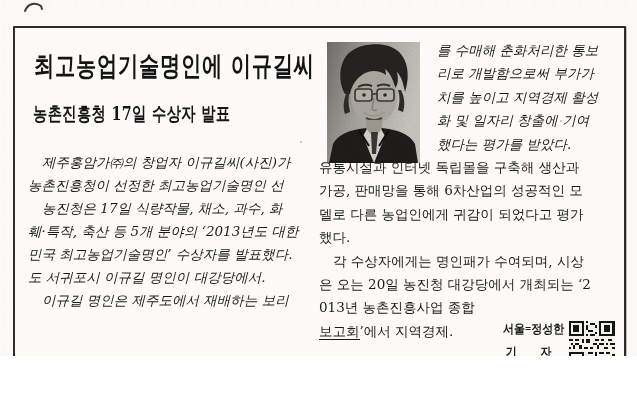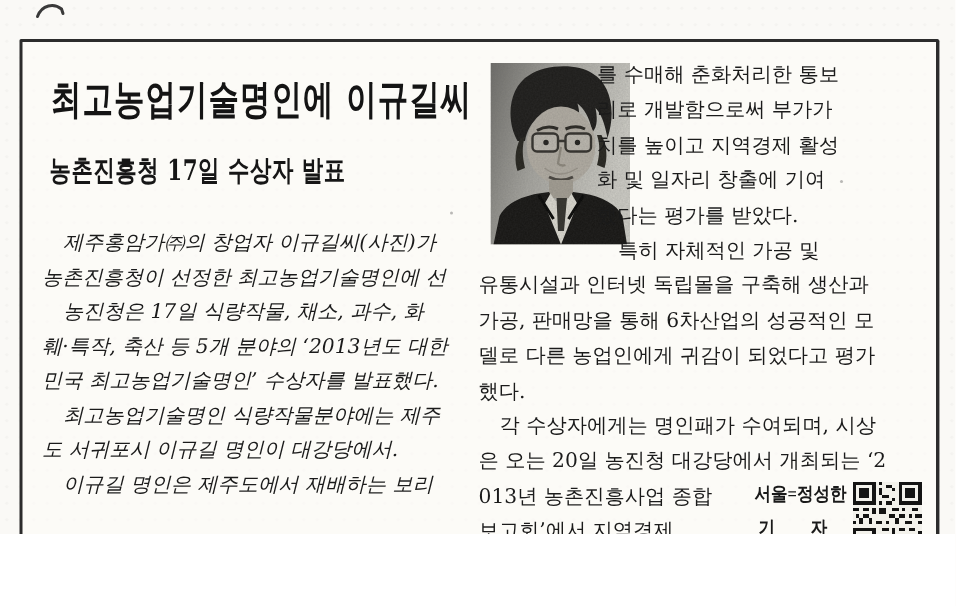--- a/index.html
+++ b/index.html
@@ -29,21 +29,21 @@
     font-size:19px; font-weight:bold; white-space:nowrap;
     transform:scaleX(0.75); transform-origin:left top;
     letter-spacing:0.5px; color:#161616;
   }
   .col { position:absolute; font-size:13.5px; }
   .left-col  { left:28px;  top:151px; width:290px;font-style:italic; }
   .right-col { left:319px; top:39px;  width:309px; }
   .line { height:23px; line-height:23px; white-space:nowrap; overflow:hidden; }
   .right-col .line { height:23.4px; line-height:23.4px; }
   .indent { padding-left:14px; }
-  .beside { margin-left:79px; }
+  .beside { margin-left:118px;font-style:italic; }
   .u-part { border-bottom:1.5px solid #1b1b1b; padding-bottom:0; }
   .photo { position:absolute; left:327px; top:42px; width:93px; height:121px; }
   .photo svg { display:block; width:100%; height:100%; }
   .byline {
     position:absolute; left:503px; top:321px; width:62px;
     font-family:Liberation Serif, serif;
     font-weight:bold; font-size:12.5px; color:#1a1a1a;
   }
   .byline .row { height:16px; line-height:16px; white-space:nowrap;
     transform:scaleX(0.88); transform-origin:left top; }
@@ -60,25 +60,24 @@
     <path d="M2,10 C5,2 13,1 18,5 L19,8" fill="none" stroke="#3a3a3a" stroke-width="2" stroke-linecap="round"></path>
   </svg>
 
   <div class="article-box"></div>
 
   <h1 class="headline">최고농업기술명인에 이규길씨</h1>
   <h2 class="subheadline">농촌진흥청 17일 수상자 발표</h2>
 
   <div class="col left-col">
     <div class="line indent">제주홍암가㈜의 창업자 이규길씨(사진)가</div>
-    <div class="line">농촌진흥청이 선정한 최고농업기술명인에 선</div>
+    <div class="line">농촌진흥청이 선정한 최고농업기술명인 선</div>
     <div class="line indent">농진청은 17일 식량작물, 채소, 과수, 화</div>
     <div class="line">훼·특작, 축산 등 5개 분야의 ‘2013년도 대한</div>
     <div class="line">민국 최고농업기술명인’ 수상자를 발표했다.</div>
-    <div class="line indent">최고농업기술명인 식량작물분야에는 제주</div>
     <div class="line">도 서귀포시 이규길 명인이 대강당에서.</div>
     <div class="line indent">이규길 명인은 제주도에서 재배하는 보리</div>
   </div>
 
   <div class="photo">
     <svg viewBox="0 0 93 121">
       <defs>
         <linearGradient id="pbg" x1="0" y1="0" x2="1" y2="0.35">
           <stop offset="0" stop-color="#6f6e6a"></stop>
           <stop offset="0.45" stop-color="#a8a7a1"></stop>
@@ -123,21 +122,20 @@
       <rect x="0" y="0" width="93" height="121" filter="url(#grain)" opacity="0.5"></rect>
     </svg>
   </div>
 
   <div class="col right-col">
     <div class="line beside">를 수매해 춘화처리한 통보</div>
     <div class="line beside">리로 개발함으로써 부가가</div>
     <div class="line beside">치를 높이고 지역경제 활성</div>
     <div class="line beside">화 및 일자리 창출에 기여</div>
     <div class="line beside">했다는 평가를 받았다.</div>
-    <div class="line beside indent">특히 자체적인 가공 및</div>
     <div class="line">유통시설과 인터넷 독립몰을 구축해 생산과</div>
     <div class="line">가공, 판매망을 통해 6차산업의 성공적인 모</div>
     <div class="line">델로 다른 농업인에게 귀감이 되었다고 평가</div>
     <div class="line">했다.</div>
     <div class="line indent">각 수상자에게는 명인패가 수여되며, 시상</div>
     <div class="line">은 오는 20일 농진청 대강당에서 개최되는 ‘2</div>
     <div class="line">013년 농촌진흥사업 종합</div>
     <div class="line"><span class="u-part">보고회</span><span>’에서 지역경제.</span></div>
   </div>
 

